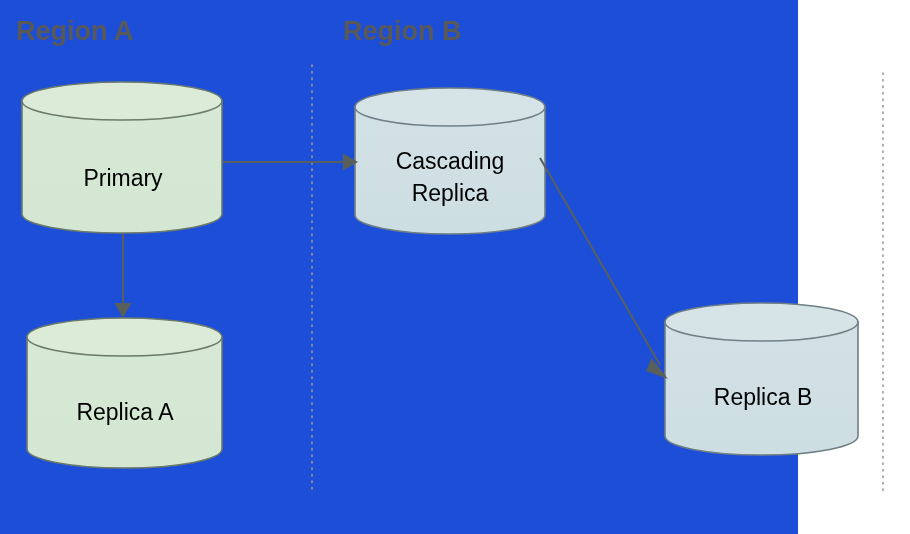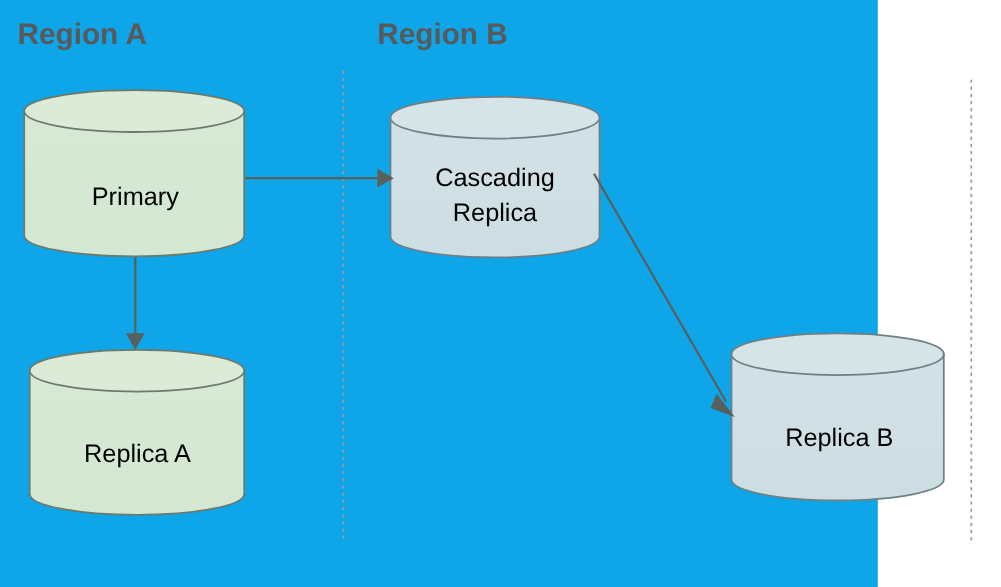--- a/index.html
+++ b/index.html
@@ -10,21 +10,21 @@
   body {
     width: 910px;
     height: 534px;
     overflow: hidden;
     font-family: "Liberation Sans", sans-serif;
   }
   #diagram-root {
     position: relative;
     width: 798px;
     height: 534px;
-    background: #0ea5e9;
+    background: #1d4ed8;
   }
   #diagram-svg {
     position: absolute;
     left: 0;
     top: 0;
     width: 910px;
     height: 534px;
     display: block;
   }
   .region-label {

